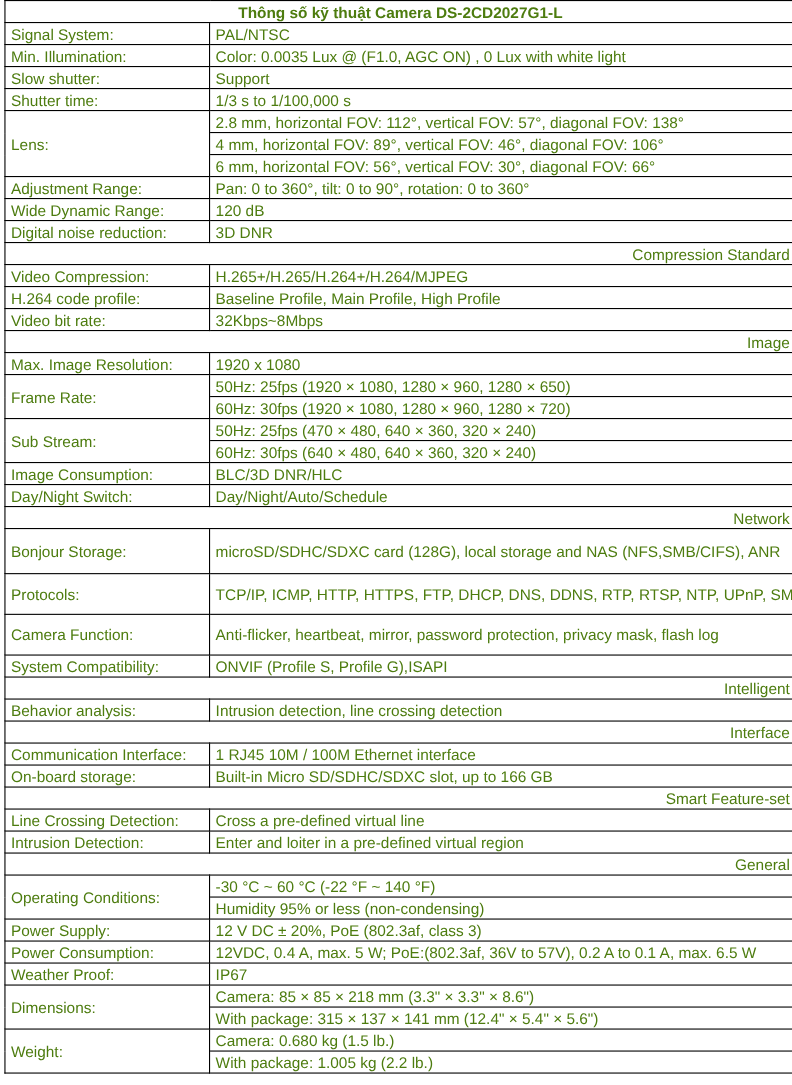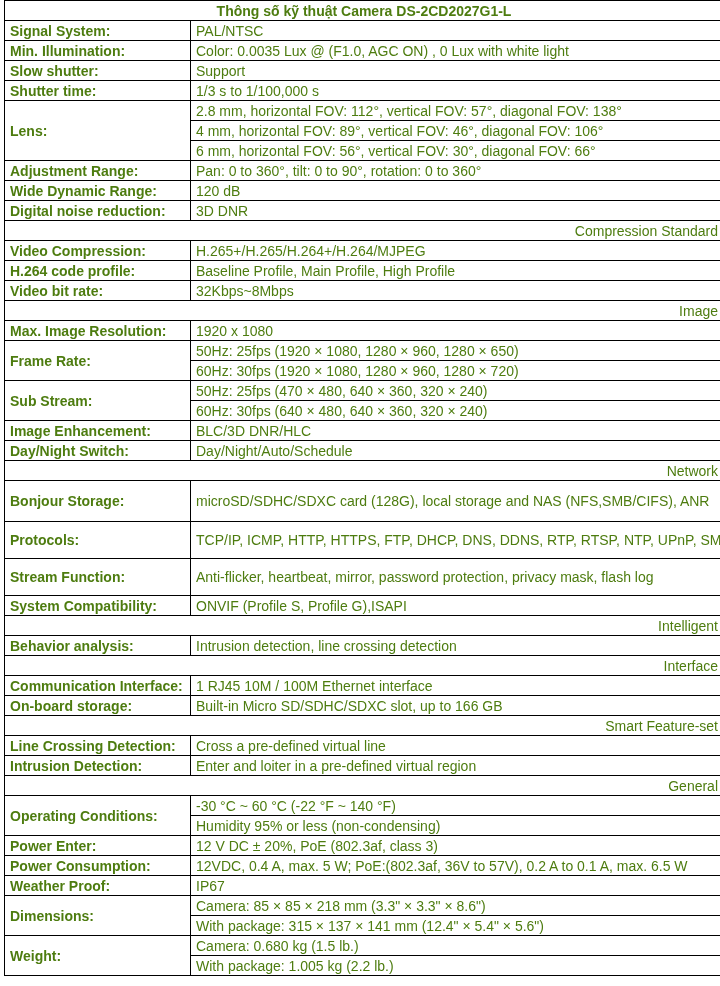--- a/index.html
+++ b/index.html
@@ -14,21 +14,21 @@
     color: #4d7c0f;
     line-height: 18px;
   }
   table.spec td {
     border: 1px solid #000;
     padding: 0 5px;
     vertical-align: middle;
     overflow: hidden;
     white-space: nowrap;
   }
-  td.label { padding-left: 11px; font-weight: bold; }
+  td.label { padding-left: 11px; }
   td.title {
     text-align: center;
     font-weight: bold;
     height: 19px;
     border-top-color: #d8d8d8;
   }
   td.section { padding-left: 3px; height: 19px; text-align: right; }
   tr.r td { height: 19px; }
   td.wrap { white-space: normal; }
   col.c1 { width: 186px; }
@@ -114,40 +114,40 @@
         <td class="value">60Hz: 30fps (1920 × 1080, 1280 × 960, 1280 × 720)</td>
       </tr>
       <tr class="r">
         <td class="label" rowspan="2">Sub Stream:</td>
         <td class="value">50Hz: 25fps (470 × 480, 640 × 360, 320 × 240)</td>
       </tr>
       <tr class="r">
         <td class="value">60Hz: 30fps (640 × 480, 640 × 360, 320 × 240)</td>
       </tr>
       <tr class="r">
-        <td class="label">Image Enhancement:</td>
+        <td class="label">Image Consumption:</td>
         <td class="value">BLC/3D DNR/HLC</td>
       </tr>
       <tr class="r">
         <td class="label">Day/Night Switch:</td>
         <td class="value">Day/Night/Auto/Schedule</td>
       </tr>
       <tr>
         <td class="section" colspan="2">Network</td>
       </tr>
       <tr class="r">
         <td class="label">Bonjour Storage:</td>
         <td class="value wrap" style="height: 40px;">microSD/SDHC/SDXC card (128G), local storage and NAS (NFS,SMB/CIFS), ANR</td>
       </tr>
       <tr class="r">
         <td class="label">Protocols:</td>
         <td class="value wrap" style="height: 36px;">TCP/IP, ICMP, HTTP, HTTPS, FTP, DHCP, DNS, DDNS, RTP, RTSP, NTP, UPnP, SMTP, IGMP, 802.1X, QoS, IPv6, UDP, Bonjour, SSL/TLS</td>
       </tr>
       <tr class="r">
-        <td class="label">Stream Function:</td>
+        <td class="label">Camera Function:</td>
         <td class="value" style="height: 36px;">Anti-flicker, heartbeat, mirror, password protection, privacy mask, flash log</td>
       </tr>
       <tr class="r">
         <td class="label">System Compatibility:</td>
         <td class="value">ONVIF (Profile S, Profile G),ISAPI</td>
       </tr>
       <tr>
         <td class="section" colspan="2">Intelligent</td>
       </tr>
       <tr class="r">
@@ -180,21 +180,21 @@
         <td class="section" colspan="2">General</td>
       </tr>
       <tr class="r">
         <td class="label" rowspan="2">Operating Conditions:</td>
         <td class="value">-30 °C ~ 60 °C (-22 °F ~ 140 °F)</td>
       </tr>
       <tr class="r">
         <td class="value">Humidity 95% or less (non-condensing)</td>
       </tr>
       <tr class="r">
-        <td class="label">Power Enter:</td>
+        <td class="label">Power Supply:</td>
         <td class="value">12 V DC ± 20%, PoE (802.3af, class 3)</td>
       </tr>
       <tr class="r">
         <td class="label">Power Consumption:</td>
         <td class="value">12VDC, 0.4 A, max. 5 W; PoE:(802.3af, 36V to 57V), 0.2 A to 0.1 A, max. 6.5 W</td>
       </tr>
       <tr class="r">
         <td class="label">Weather Proof:</td>
         <td class="value">IP67</td>
       </tr>

